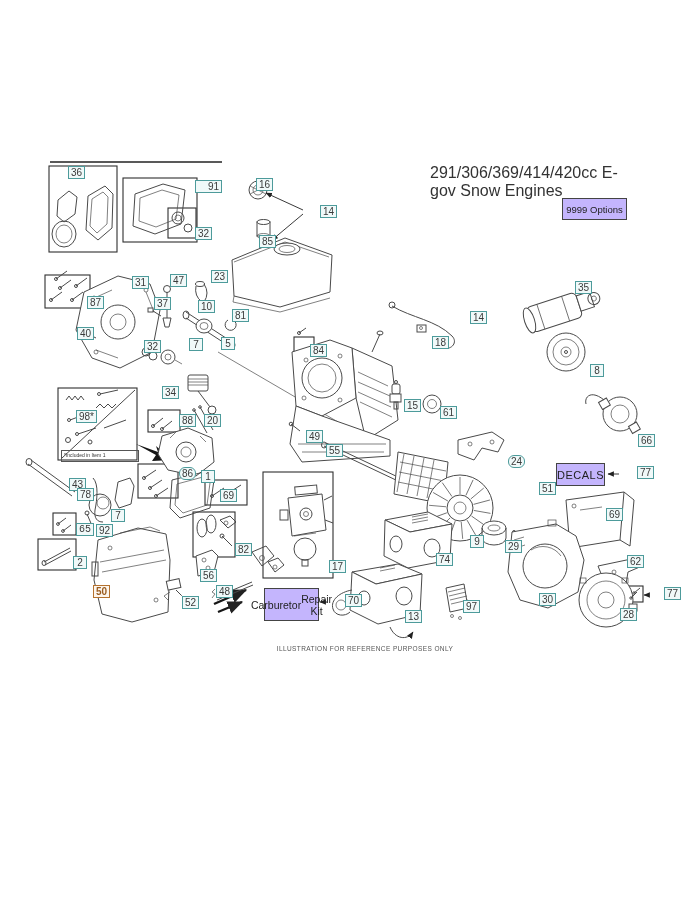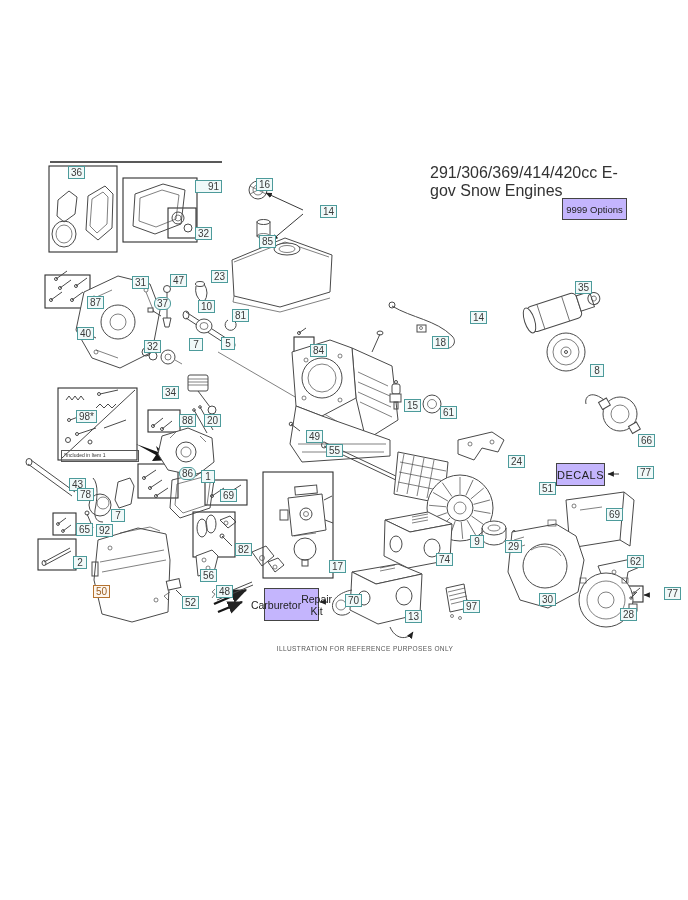--- a/index.html
+++ b/index.html
@@ -495,59 +495,59 @@
       <div class="plabel" style="left: 52px; top: 166px;">36</div>
       <div class="plabel" style="left: 179px; top: 180px; padding-left: 12px;">91</div>
       <div class="plabel" style="left: 179px; top: 227px;">32</div>
       <div class="plabel" style="left: 240px; top: 178px;">16</div>
       <div class="plabel" style="left: 243px; top: 219px; margin-top: 16px;">85</div>
       <div class="plabel" style="left: 304px; top: 205px;">14</div>
       <div class="plabel" style="left: 116px; top: 276px;">31</div>
       <div class="plabel" style="left: 71px; top: 296px;">87</div>
       <div class="plabel" style="left: 154px; top: 274px;">47</div>
       <div class="plabel" style="left: 195px; top: 270px;">23</div>
-      <div class="plabel" style="left: 138px; top: 297px; border-radius: 6px;">37</div>
+      <div class="plabel" style="left: 138px; top: 297px;">37</div>
       <div class="plabel" style="left: 182px; top: 300px;">10</div>
       <div class="plabel" style="left: 61px; top: 327px;">40</div>
       <div class="plabel" style="left: 128px; top: 340px;">32</div>
       <div class="plabel" style="left: 173px; top: 338px;">7</div>
       <div class="plabel" style="left: 205px; top: 337px;">5</div>
       <div class="plabel" style="left: 216px; top: 309px;">81</div>
       <div class="plabel" style="left: 60px; top: 410px;">98*</div>
       <div class="plabel" style="left: 146px; top: 386px;">34</div>
       <div class="plabel" style="left: 163px; top: 414px;">88</div>
       <div class="plabel" style="left: 188px; top: 414px;">20</div>
       <div class="plabel" style="left: 163px; top: 467px; border-radius: 6px;">86</div>
       <div class="plabel" style="left: 185px; top: 470px;">1</div>
       <div class="plabel" style="left: 53px; top: 478px;">43</div>
       <div class="plabel" style="left: 25px; top: 488px; margin-left: 36px;">78</div>
-      <div class="plabel" style="left: 60px; top: 523px;">65</div>
+      <div class="plabel" style="left: 60px; top: 523px; font-family: Liberation Mono, monospace;">65</div>
       <div class="plabel" style="left: 80px; top: 524px;">92</div>
       <div class="plabel" style="left: 95px; top: 509px;">7</div>
       <div class="plabel" style="left: 57px; top: 556px;">2</div>
-      <div class="plabel hl" style="left: 77px; top: 585px;">50</div>
+      <div class="plabel hl" style="left: 77px; top: 585px; font-weight: bold;">50</div>
       <div class="plabel" style="left: 166px; top: 596px;">52</div>
       <div class="plabel" style="left: 184px; top: 569px;">56</div>
       <div class="plabel" style="left: 200px; top: 585px;">48</div>
       <div class="plabel" style="left: 204px; top: 489px;">69</div>
       <div class="plabel" style="left: 219px; top: 543px;">82</div>
       <div class="plabel" style="left: 313px; top: 560px;">17</div>
       <div class="plabel" style="left: 329px; top: 594px;">70</div>
       <div class="plabel" style="left: 294px; top: 344px;">84</div>
       <div class="plabel" style="left: 290px; top: 430px;">49</div>
       <div class="plabel" style="left: 310px; top: 444px;">55</div>
       <div class="plabel" style="left: 388px; top: 399px;">15</div>
       <div class="plabel" style="left: 424px; top: 406px;">61</div>
       <div class="plabel" style="left: 416px; top: 336px;">18</div>
       <div class="plabel" style="left: 454px; top: 311px;">14</div>
       <div class="plabel" style="left: 559px; top: 281px;">35</div>
       <div class="plabel" style="left: 574px; top: 364px;">8</div>
       <div class="plabel" style="left: 622px; top: 434px;">66</div>
       <div class="plabel" style="left: 621px; top: 466px;">77</div>
-      <div class="plabel" style="left: 492px; top: 455px;">24</div>
+      <div class="plabel" style="left: 492px; top: 455px; border-radius: 6px;">24</div>
       <div class="plabel" style="left: 523px; top: 482px;">51</div>
       <div class="plabel" style="left: 454px; top: 535px;">9</div>
       <div class="plabel" style="left: 489px; top: 540px;">29</div>
       <div class="plabel" style="left: 590px; top: 508px;">69</div>
       <div class="plabel" style="left: 611px; top: 555px;">62</div>
       <div class="plabel" style="left: 604px; top: 608px;">28</div>
       <div class="plabel" style="left: 648px; top: 587px;">77</div>
       <div class="plabel" style="left: 523px; top: 593px;">30</div>
       <div class="plabel" style="left: 420px; top: 553px;">74</div>
       <div class="plabel" style="left: 447px; top: 600px;">97</div>

